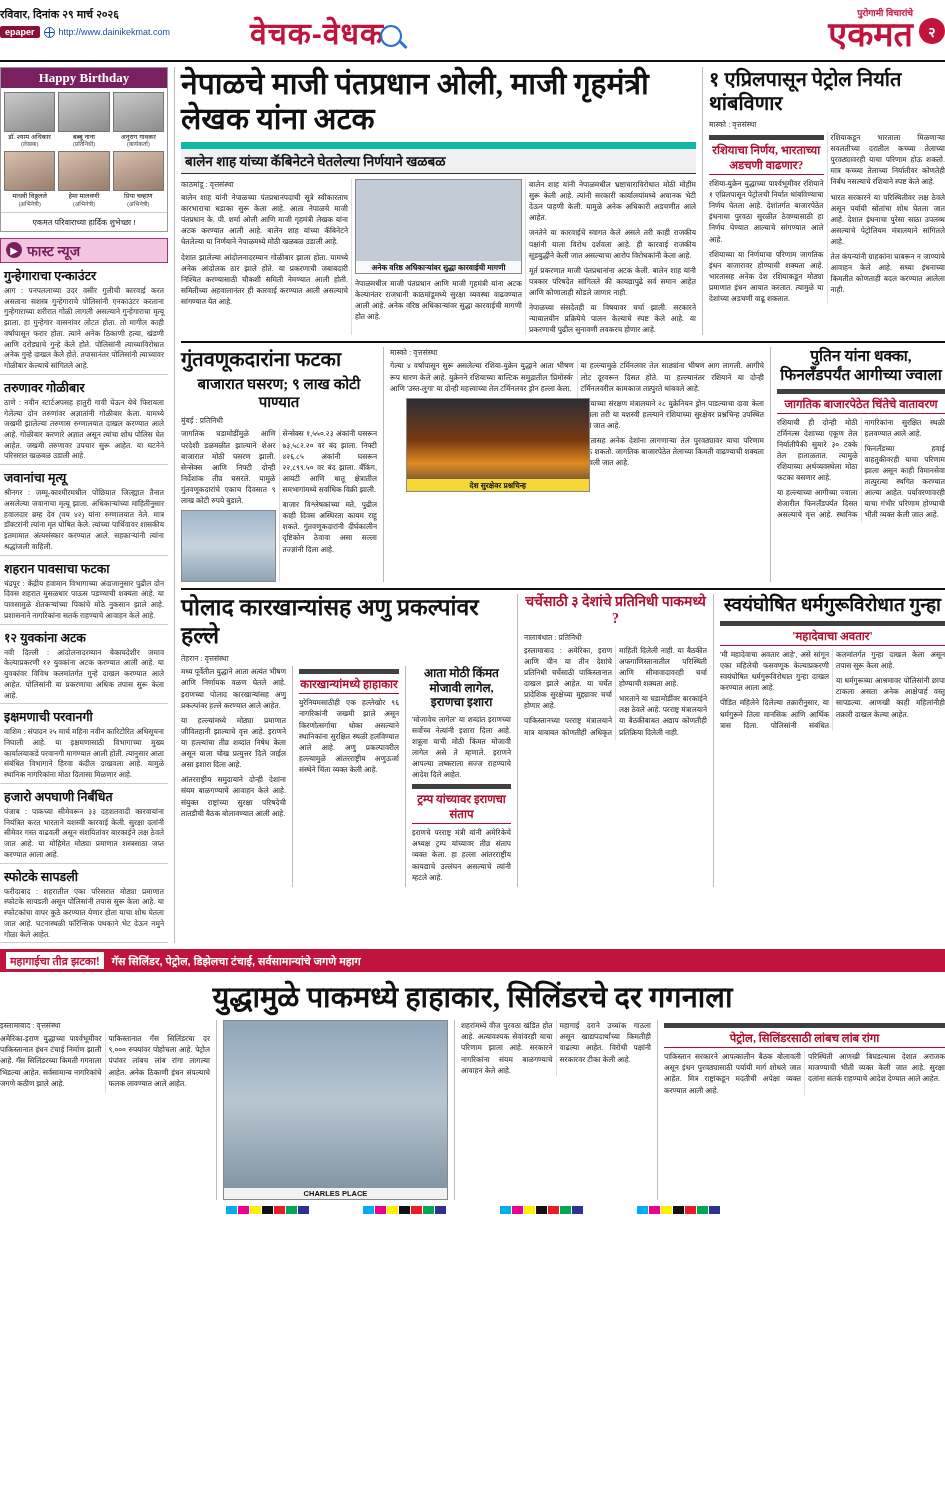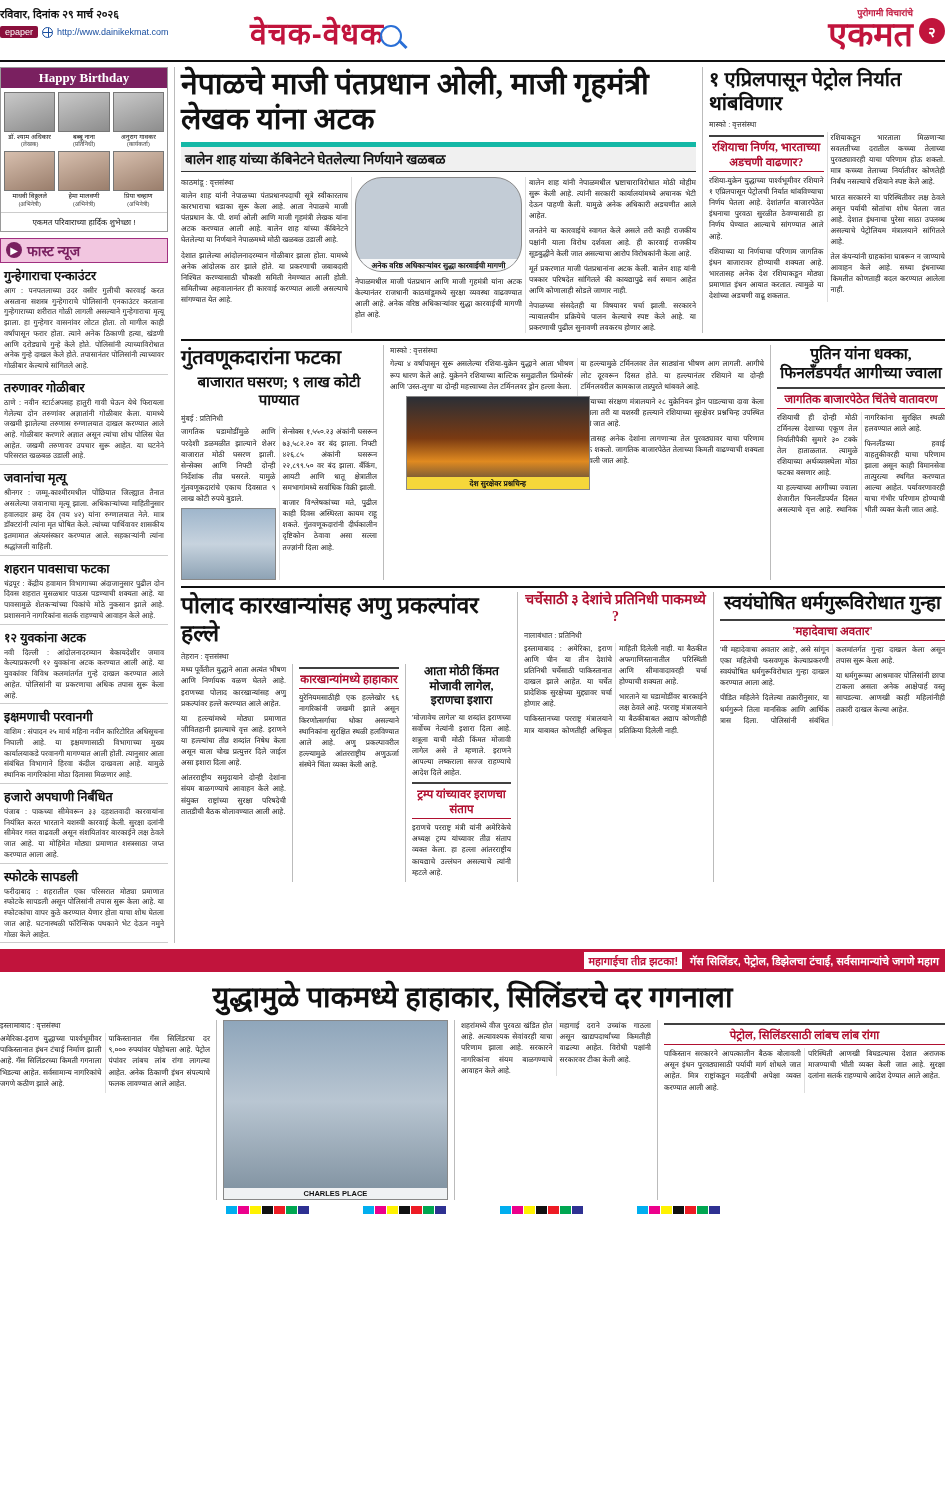--- a/index.html
+++ b/index.html
@@ -11,21 +11,21 @@
     color: #111;
     overflow: hidden;
   }
   .page { position: relative; width: 945px; height: 1501px; padding: 6px 0; }
 
   
   .masthead { display:flex; align-items:flex-start; justify-content:space-between; height:56px; border-bottom:2px solid #111; padding-bottom:2px; }
   .mh-left { width: 250px; font-size: 10px; }
   .mh-date { font-weight: bold; font-size: 11px; margin-bottom: 5px; }
   .mh-epaper { display:flex; align-items:center; gap:4px; font-size:9px; }
-  .mh-epaper .ep-badge { background:#8a0f3c; color:#fff; font-size:9px; padding:1px 5px; border-radius:2px; font-weight:normal; }
+  .mh-epaper .ep-badge { background:#8a0f3c; color:#fff; font-size:9px; padding:1px 5px; border-radius:2px; font-weight:bold; }
   .mh-epaper .globe { width:11px; height:11px; border-radius:50%; border:1.4px solid #1a4fa0; position:relative; display:inline-block; }
   .mh-epaper .globe:before { content:""; position:absolute; left:50%; top:0; bottom:0; width:0; border-left:1.2px solid #1a4fa0; }
   .mh-epaper .globe:after { content:""; position:absolute; top:50%; left:0; right:0; height:0; border-top:1.2px solid #1a4fa0; }
   .mh-url { color:#1a4fa0; }
   .mh-center { flex:1; text-align:left; position:relative; top:6px; }
   .mh-center .vk { font-size:30px; font-weight:bold; color:#c1143c; letter-spacing:1px; }
   .mh-center .mag { display:inline-block; width:22px; height:22px; border:2.5px solid #2a6fd6; border-radius:50%; position:relative; vertical-align:-3px; margin-left:-4px; }
   .mh-center .mag:after { content:""; position:absolute; width:10px; height:3px; background:#2a6fd6; transform:rotate(45deg); right:-8px; bottom:-1px; }
   .mh-right { width: 230px; text-align:right; display:flex; align-items:flex-start; justify-content:flex-end; gap:6px; }
   .mh-right .tag { font-size:9px; color:#c1143c; font-weight:bold; display:block;text-align:right; }
@@ -56,35 +56,35 @@
   .brief { padding:4px 4px 2px; border-bottom:1px solid #ccc; }
   .brief h4 { margin:0 0 2px; font-size:12.5px; font-family:"Liberation Serif", serif; }
   .brief p { margin:0; font-size:7.4px; line-height:1.45; text-align:justify; color:#222; }
 
   
   .lead-row { display:flex; gap:6px; }
   .lead-left { flex:1; }
   .lead-right { width:243px; border-left:1px solid #bbb; padding-left:6px; }
 
   h1.lead { font-family:"Liberation Serif", serif; font-size:30px; line-height:1.15; margin:0 0 6px; font-weight:bold; }
-  .lead-sub { font-size:13.5px; font-weight:bold; background:#f0f0f0; border-top:5px solid #14b8a6; border-bottom:1px solid #333; padding:3px 4px; margin-bottom:5px; font-family:"Liberation Serif", serif;}
+  .lead-sub { font-size:13.5px; font-weight:bold; background:#f0f0f0; border-top:7px solid #14b8a6; border-bottom:1px solid #333; padding:3px 4px; margin-bottom:5px; font-family:"Liberation Serif", serif;}
   h2.sec { font-family:"Liberation Serif", serif; font-size:20px; line-height:1.2; margin:0 0 4px; font-weight:bold; }
   .byline { font-size:7.5px; color:#333; margin-bottom:3px; }
   .cols3 { column-count:3; column-gap:7px; column-rule:1px solid #ddd; }
   .cols2 { column-count:2; column-gap:7px; column-rule:1px solid #ddd; }
   p.body { margin:0 0 4px; font-size:7.4px; line-height:1.5; text-align:justify; }
   .photo { width:100%; background:#c3ccd6; border:1px solid #888; position:relative; overflow:hidden; }
   .photo .cap { position:absolute; left:0; right:0; bottom:0; background:rgba(255,255,255,.88); font-size:7.5px; font-weight:bold; text-align:center; padding:1px 2px; }
   .photo-people { background:linear-gradient(180deg,#9fb4c6 0%,#6f8aa2 60%,#4e6madd 100%); }
   .rule { border-top:2px solid #111; margin:6px 0 4px; }
 
-  .box-head { text-align:center; font-weight:bold; font-size:11.5px; color:#b01030; border-top:2px solid #404040; border-bottom:1px solid #b01030; padding:2px 0; margin:3px 0; font-family:"Liberation Serif", serif;}
+  .box-head { text-align:center; font-weight:bold; font-size:11.5px; color:#b01030; border-top:5px solid #404040; border-bottom:1px solid #b01030; padding:2px 0; margin:3px 0; font-family:"Liberation Serif", serif;}
   .mid-head { font-family:"Liberation Serif", serif; font-size:15px; font-weight:bold; text-align:center; line-height:1.2; margin:0 0 4px;}
 
-  .strip { background:#c1143c; color:#fff; font-weight:bold; font-size:11px; padding:3px 6px; margin:6px 0 4px; display:flex; gap:8px; align-items:center;justify-content:flex-end; }
+  .strip { background:#c1143c; color:#fff; font-weight:bold; font-size:11px; padding:3px 6px; margin:6px 0 4px; display:flex; gap:8px; align-items:center; }
   .strip .lbl { background:#fff; color:#c1143c; padding:1px 4px; font-size:11px;}
   h1.bottom { font-family:"Liberation Serif", serif; font-size:29px; text-align:center; margin:2px 0 5px; font-weight:bold; }
 
   .colorbar { display:flex; gap:2px; justify-content:center; margin-top:6px; }
   .colorbar .grp { display:flex; gap:1px; margin:0 26px; }
   .colorbar i { display:block; width:11px; height:8px; }
 
   .img-fire { background:linear-gradient(180deg,#2b2f36 0%,#7a3a12 45%,#e08a20 70%,#3c3f44 100%); }
   .img-build { background:linear-gradient(180deg,#9fb6cc 0%,#c7d3de 50%,#8ea3b5 100%); }
   .img-street { background:linear-gradient(180deg,#8fa6bb 0%,#b9c6d2 45%,#7d8f9e 100%); }
@@ -200,21 +200,21 @@
     <div class="col-main">
 
       <div class="lead-row">
         <div class="lead-left">
           <h1 class="lead">नेपाळचे माजी पंतप्रधान ओली, माजी गृहमंत्री लेखक यांना अटक</h1>
           <div class="lead-sub">बालेन शाह यांच्या कॅबिनेटने घेतलेल्या निर्णयाने खळबळ</div>
           <div class="cols3">
             <div class="byline">काठमांडू : वृत्तसंस्था</div>
             <p class="body">बालेन शाह यांनी नेपाळच्या पंतप्रधानपदाची सूत्रे स्वीकारताच कारभाराचा धडाका सुरू केला आहे. आता नेपाळचे माजी पंतप्रधान के. पी. शर्मा ओली आणि माजी गृहमंत्री लेखक यांना अटक करण्यात आली आहे. बालेन शाह यांच्या कॅबिनेटने घेतलेल्या या निर्णयाने नेपाळमध्ये मोठी खळबळ उडाली आहे.</p>
             <p class="body">देशात झालेल्या आंदोलनादरम्यान गोळीबार झाला होता. यामध्ये अनेक आंदोलक ठार झाले होते. या प्रकरणाची जबाबदारी निश्चित करण्यासाठी चौकशी समिती नेमण्यात आली होती. समितीच्या अहवालानंतर ही कारवाई करण्यात आली असल्याचे सांगण्यात येत आहे.</p>
-            <div class="photo photo-people" style="height:95px; margin:0 0 4px;border-radius:27px;">
+            <div class="photo photo-people" style="height:95px; margin:0 0 4px;">
               <div class="cap">अनेक वरिष्ठ अधिकाऱ्यांवर सुद्धा कारवाईची मागणी</div>
             </div>
             <p class="body">नेपाळमधील माजी पंतप्रधान आणि माजी गृहमंत्री यांना अटक केल्यानंतर राजधानी काठमांडूमध्ये सुरक्षा व्यवस्था वाढवण्यात आली आहे. अनेक वरिष्ठ अधिकाऱ्यांवर सुद्धा कारवाईची मागणी होत आहे.</p>
             <p class="body">बालेन शाह यांनी नेपाळमधील भ्रष्टाचाराविरोधात मोठी मोहीम सुरू केली आहे. त्यांनी सरकारी कार्यालयांमध्ये अचानक भेटी देऊन पाहणी केली. यामुळे अनेक अधिकारी अडचणीत आले आहेत.</p>
             <p class="body">जनतेने या कारवाईचे स्वागत केले असले तरी काही राजकीय पक्षांनी याला विरोध दर्शवला आहे. ही कारवाई राजकीय सूडबुद्धीने केली जात असल्याचा आरोप विरोधकांनी केला आहे.</p>
             <p class="body">मूर्त प्रकरणात माजी पंतप्रधानांना अटक केली. बालेन शाह यांनी पत्रकार परिषदेत सांगितले की कायद्यापुढे सर्व समान आहेत आणि कोणालाही सोडले जाणार नाही.</p>
             <p class="body">नेपाळच्या संसदेतही या विषयावर चर्चा झाली. सरकारने न्यायालयीन प्रक्रियेचे पालन केल्याचे स्पष्ट केले आहे. या प्रकरणाची पुढील सुनावणी लवकरच होणार आहे.</p>
           </div>
         </div>
 

